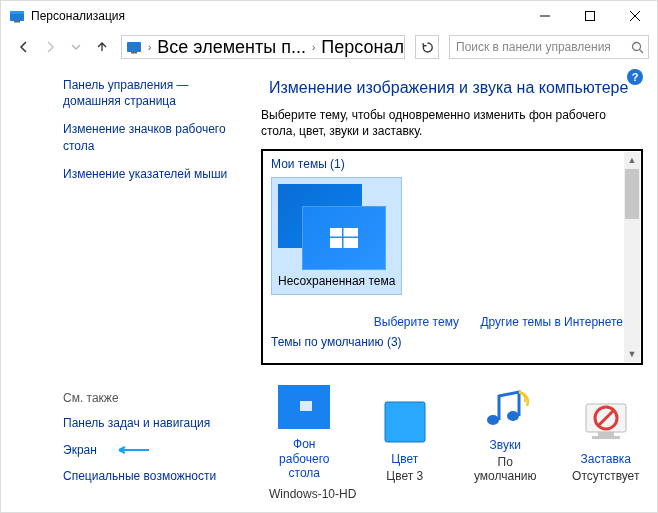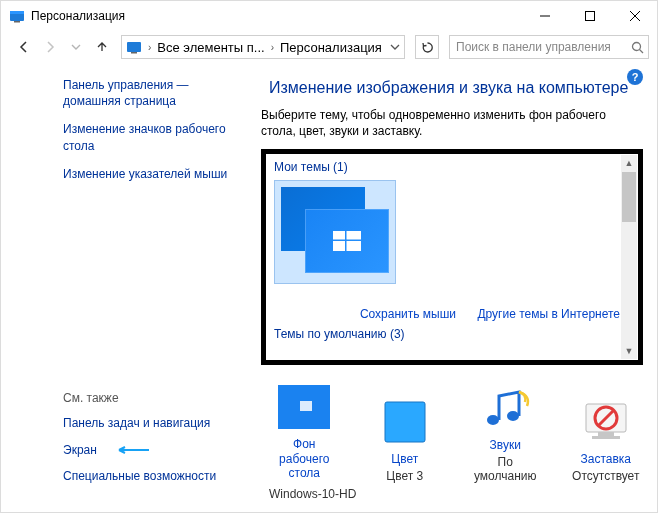--- a/index.html
+++ b/index.html
@@ -71,21 +71,21 @@
     display: flex;
     align-items: center;
     padding: 0 4px;
     margin: 0 4px;
     gap: 4px;
     overflow: hidden;
     white-space: nowrap;
   }
   .addr-icon {width:16px;height:16px;display:flex;align-items:center;justify-content:center;}
   .addr-chevron { color:#555; font-size:10px; padding:0 2px;}
-  .addr-text { font-size:13px; }
+  .addr-text { font-size:18px; }
   .addr-drop { margin-left:auto; display:flex; align-items:center; gap:6px;}
   .refresh-btn {
     width:22px;height:22px;border:1px solid #cfcfcf;
     display:flex;align-items:center;justify-content:center;margin-left:2px;
   }
   .searchbox {
     width: 190px;
     height: 22px;
     border: 1px solid #cfcfcf;
     display: flex;
@@ -159,21 +159,21 @@
     color: #003399;
     font-size: 16px;
     margin: 6px 0 10px 8px;
   }
   .page-desc {
     font-size: 12px;
     margin-bottom: 10px;
     line-height: 1.35;
   }
   .themes-box {
-    border: 5px solid #000000;
+    border: 2px solid #000000;
     height: 216px;
     padding: 4px 0 4px 8px;
     box-sizing: border-box;
     position: relative;
     overflow: hidden;
   }
   .themes-scroll {
     position: absolute;
     right: 1px; top: 1px; bottom: 1px;
     width: 16px;
@@ -370,23 +370,24 @@
               <span>
                 <svg class="win-logo-sm" viewBox="0 0 28 20">
                     <rect x="0" y="0" width="12" height="8.5" fill="#fff"></rect>
                     <rect x="13.5" y="0" width="14.5" height="8.5" fill="#fff"></rect>
                     <rect x="0" y="10" width="12" height="10" fill="#fff"></rect>
                     <rect x="13.5" y="10" width="14.5" height="10" fill="#fff"></rect>
                   </svg>
               </span>
             </div>
           </div>
+          <div class="theme-name">Несохраненная тема</div>
         </div>
         <div class="theme-actions">
-          <a class="linklike">Сохранить мыши</a>
+          <a class="linklike">Выберите тему</a>
           <a class="linklike">Другие темы в Интернете</a>
         </div>
         <div class="section-label" style="margin-top:6px">Темы по умолчанию (3)</div>
 
         <div class="themes-scroll">
           <div class="sb-btn">▲</div>
           <div class="sb-thumb"></div>
           <div style="flex:1"></div>
           <div class="sb-btn">▼</div>
         </div>

